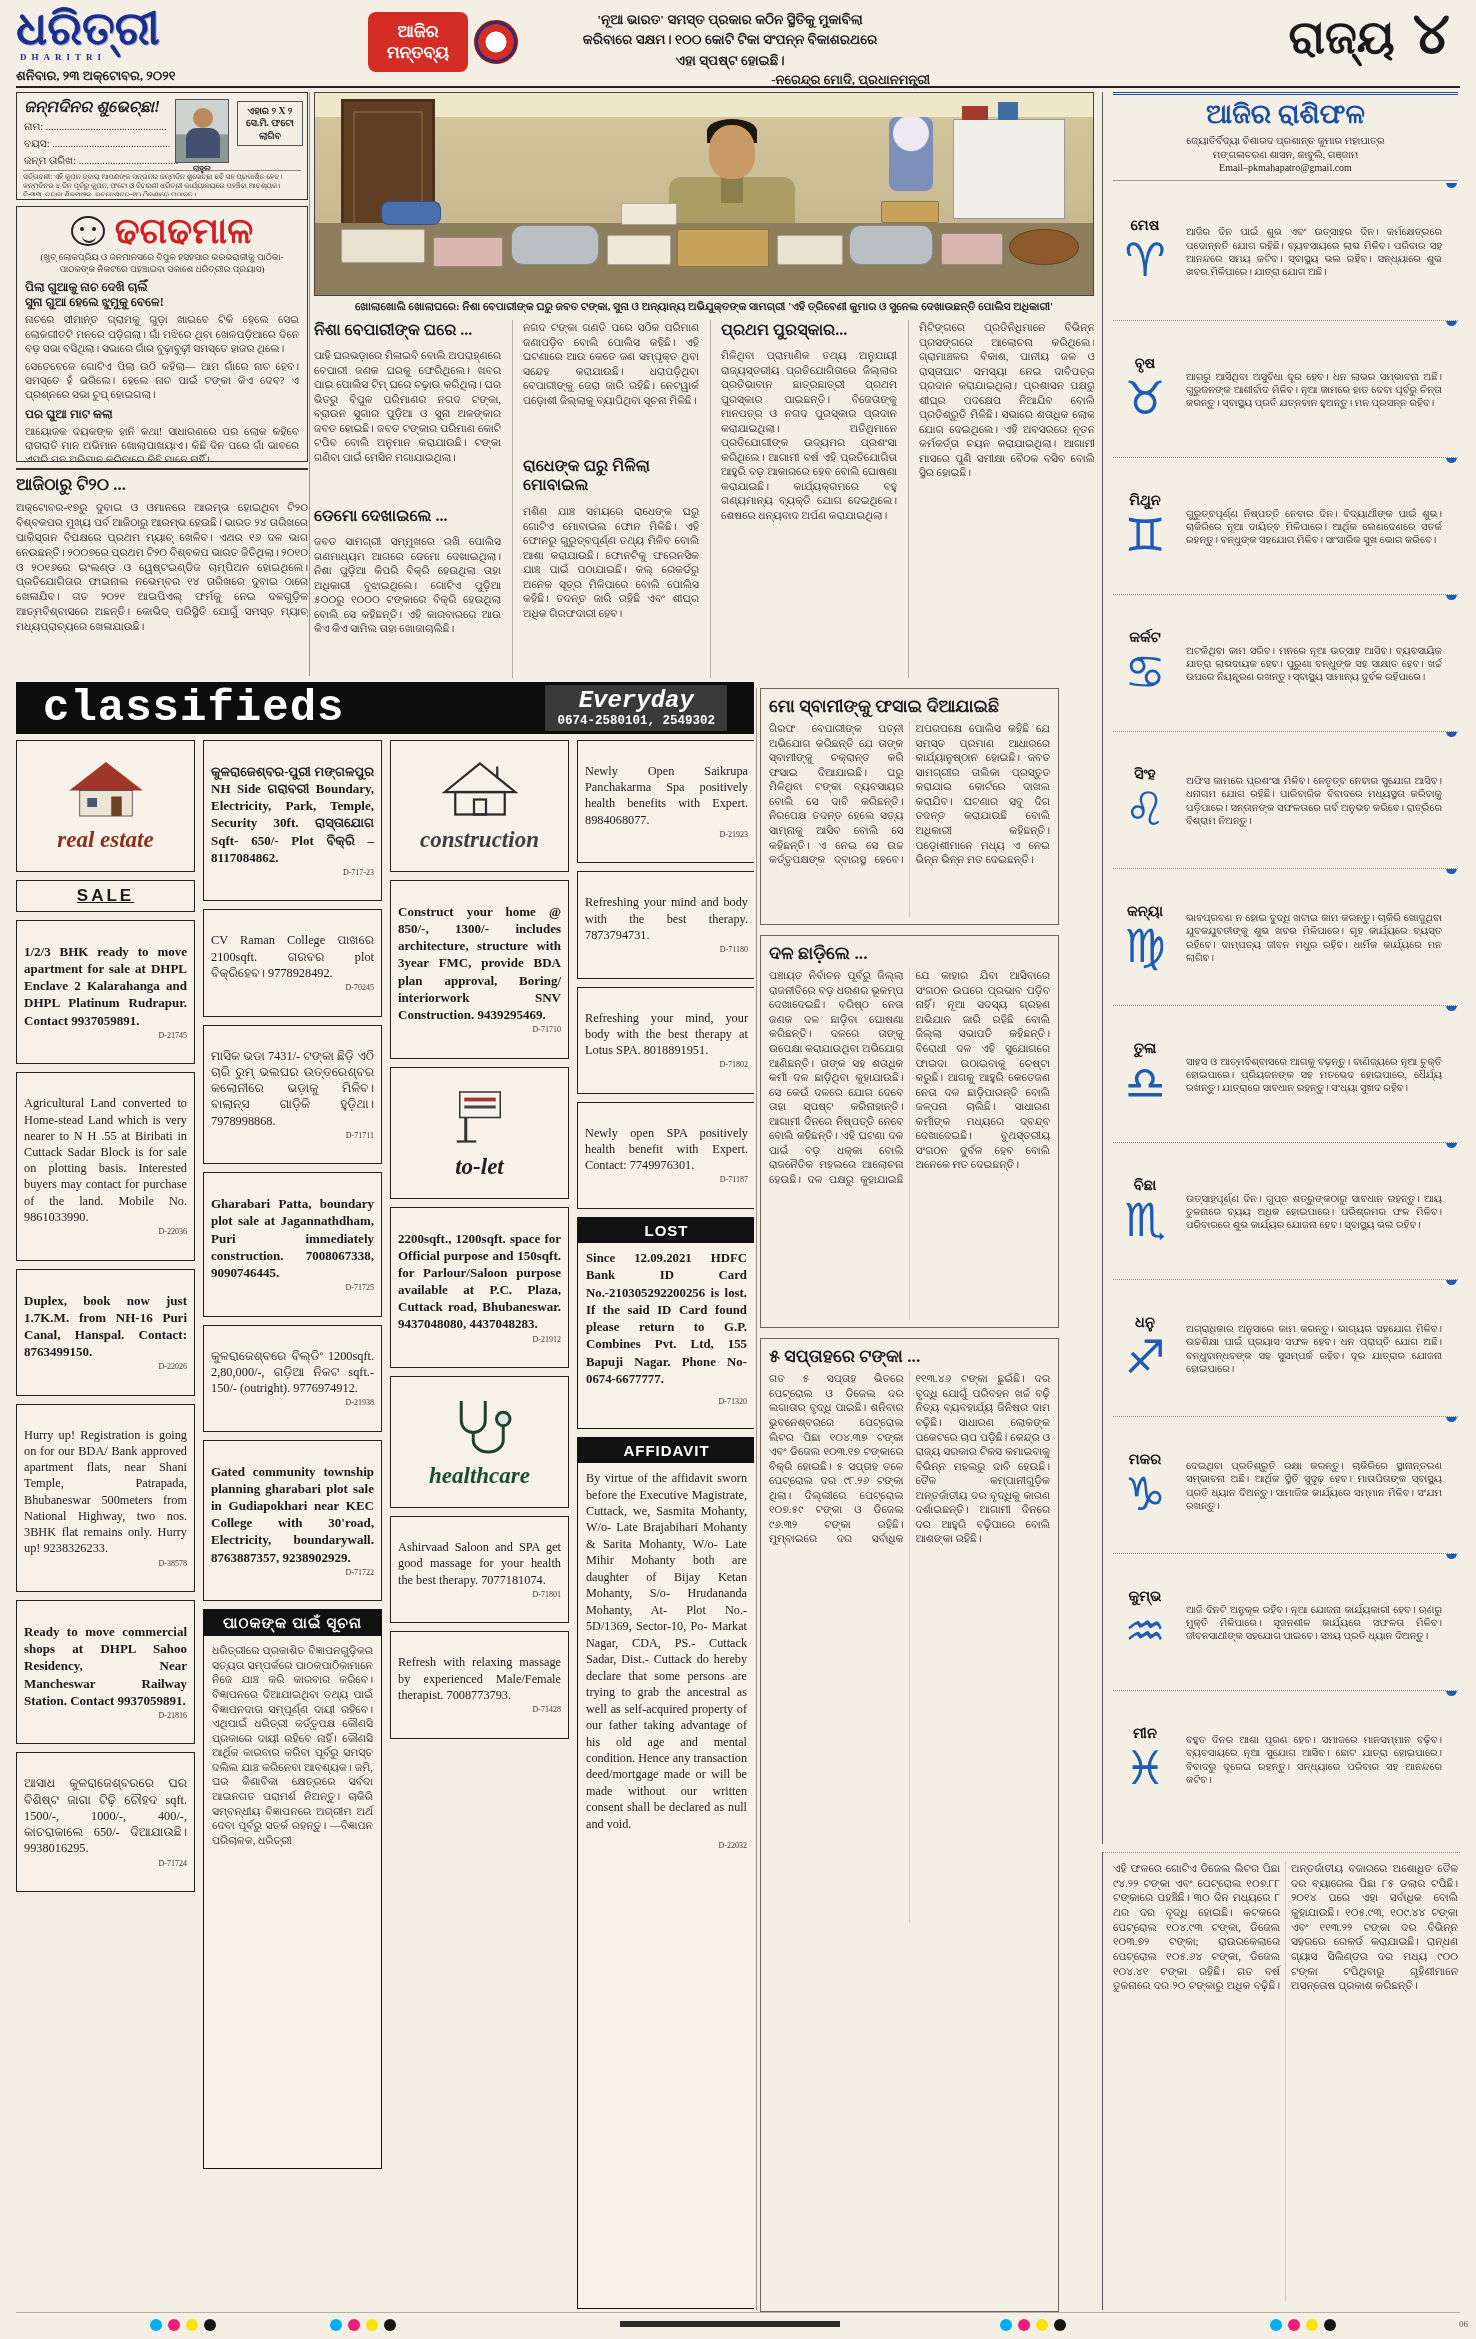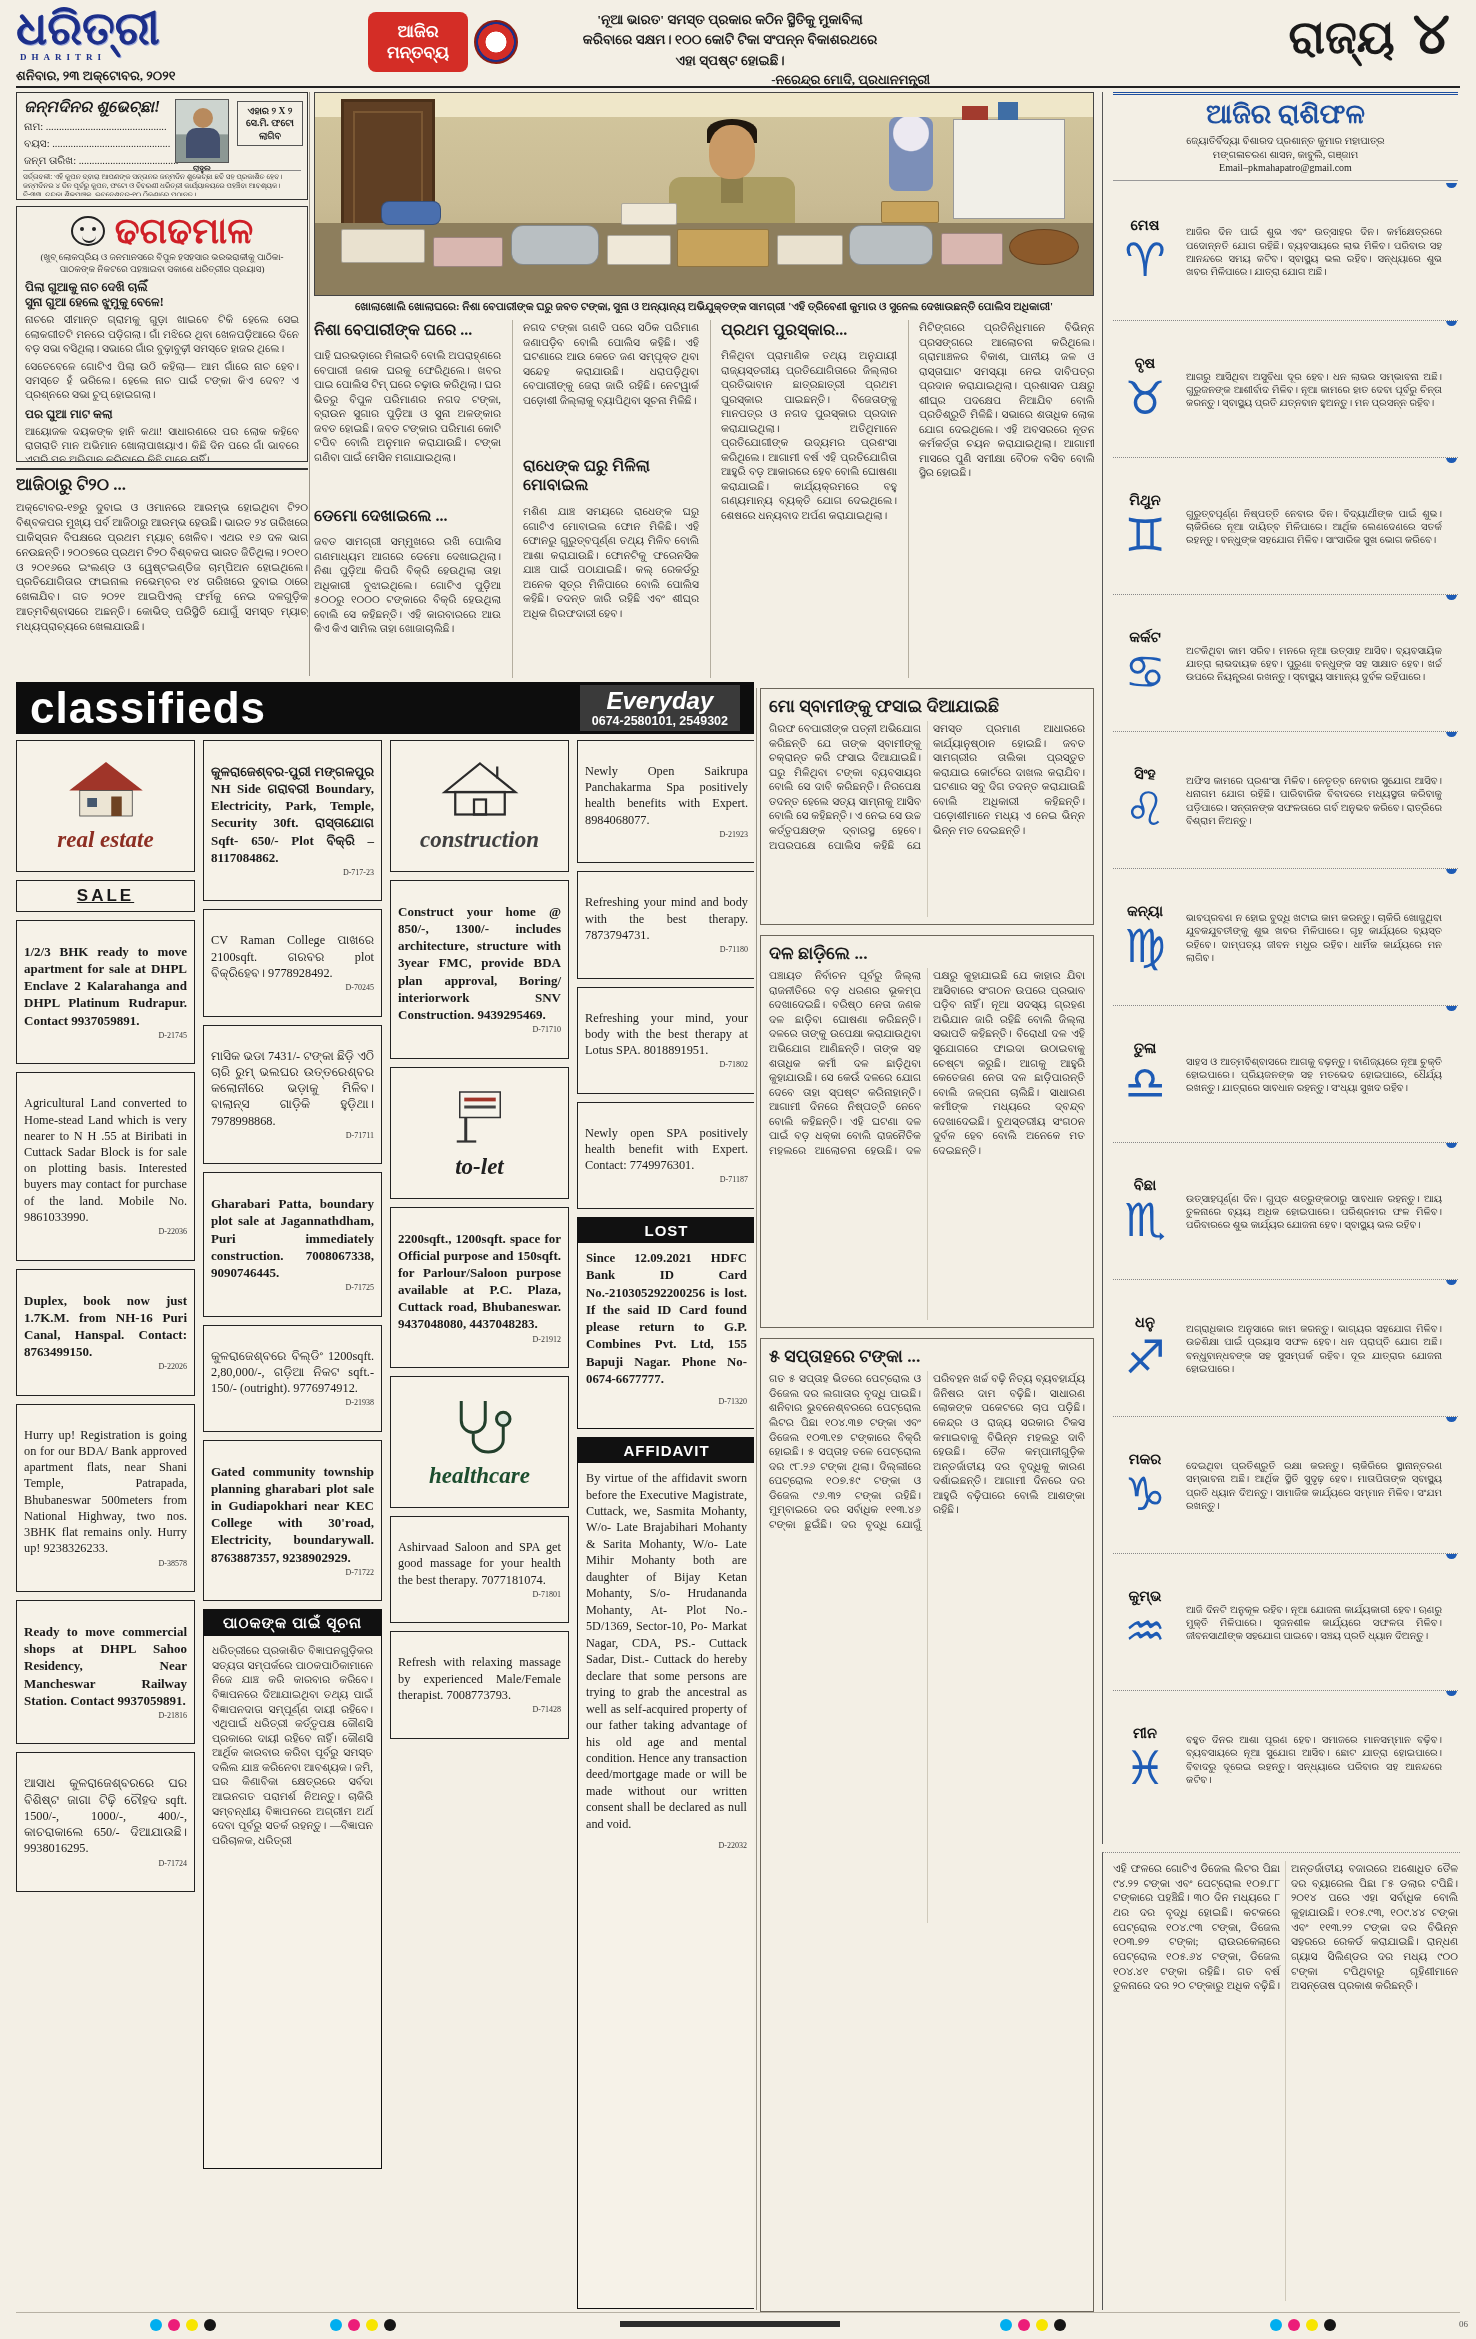--- a/index.html
+++ b/index.html
@@ -85,21 +85,21 @@
     height:15px; overflow:hidden;}
 
   
   .newscols{left:314px; top:320px; width:780px; height:358px; display:flex; gap:11px; overflow:hidden;}
   .ncol{width:187px; flex:none; overflow:hidden;}
   .ncol + .ncol{border-left:1px solid #b4ae9f; padding-left:10px;}
   .n-title{font-size:16px; font-weight:bold; line-height:1.2; margin-bottom:4px; overflow:hidden;}
   .n-body{font-size:10.7px; text-align:justify; line-height:1.36; overflow:hidden;}
 
   
-  .barea{left:760px; top:688px; width:334px; height:1624px; display:flex; flex-direction:column; gap:10px; overflow:hidden;}
+  .barea{left:760px; top:688px; width:299px; height:1624px; display:flex; flex-direction:column; gap:10px; overflow:hidden;}
   .rart{border:1px solid #6b655a; padding:7px 8px; overflow:hidden;}
   .rart-title{font-size:17.5px; font-weight:bold; margin-bottom:5px; line-height:1.15;}
   .rart-body{font-size:10.7px; text-align:justify; line-height:1.36; column-count:2; column-gap:12px;
     column-rule:1px solid #cfc9ba; overflow:hidden;}
   .rart.b1 .rart-body{height:196px;}
   .rart.b2 .rart-body{height:352px;}
   .rart.b3{flex:1;}
   .rart.b3 .rart-body{height:552px;}
 
   
@@ -114,22 +114,22 @@
   .sign-glyph{font-size:46px; color:#1d5bb5; line-height:1.15; font-family:"DejaVu Sans",sans-serif;}
   .sign-text{font-size:10px; text-align:justify; line-height:1.33; overflow:hidden;}
   .sign-dot{position:absolute; right:1px; top:-6px; width:11px; height:11px; border-radius:50%; background:#1d5bb5;}
   .brarea{left:1102px; top:1852px; width:358px; height:458px; border-left:1.5px solid #555; border-top:1px dotted #888;
     padding:8px 2px 0 10px; overflow:hidden;}
   .br-body{font-size:10.7px; text-align:justify; line-height:1.37; column-count:2; column-gap:11px;
     column-rule:1px solid #cfc9ba; height:440px; overflow:hidden;}
 
   
   .cl-banner{left:16px; top:682px; width:738px; height:52px; background:#0d0d0d; color:#fff;
-    display:flex; align-items:center; justify-content:space-between; padding:0 14px;
-    font-family:Liberation Sans, sans-serif;}
+    display:flex; align-items:center; justify-content:space-between; padding:0 27px;
+    font-family:Liberation Mono, monospace;}
   .cl-title{font-size:44px; font-weight:bold; letter-spacing:1px; line-height:1;}
   .cl-right{text-align:center; background:#3a3a3a; padding:3px 12px;}
   .cl-sub{font-size:24px; font-weight:bold; font-style:italic; line-height:1.05;}
   .cl-phone{font-size:12.5px; font-weight:bold;}
   .cgrid{left:16px; top:740px; width:738px; height:1572px; display:flex; gap:8px; overflow:hidden;}
   .c-col{width:179px; flex:none; display:flex; flex-direction:column; gap:8px;}
   .ad{border:1px solid #222; padding:22px 7px; font-size:12.3px; line-height:1.32; text-align:justify; background:#f6f2e8;}
   .ad.bold .ad-text{font-weight:bold; font-size:13px;}
   .ad-code{font-size:8px; text-align:right; margin-top:2px; font-weight:normal; color:#333;}
   .cat{border:1.5px solid #222; height:132px; display:flex; flex-direction:column; align-items:center;

